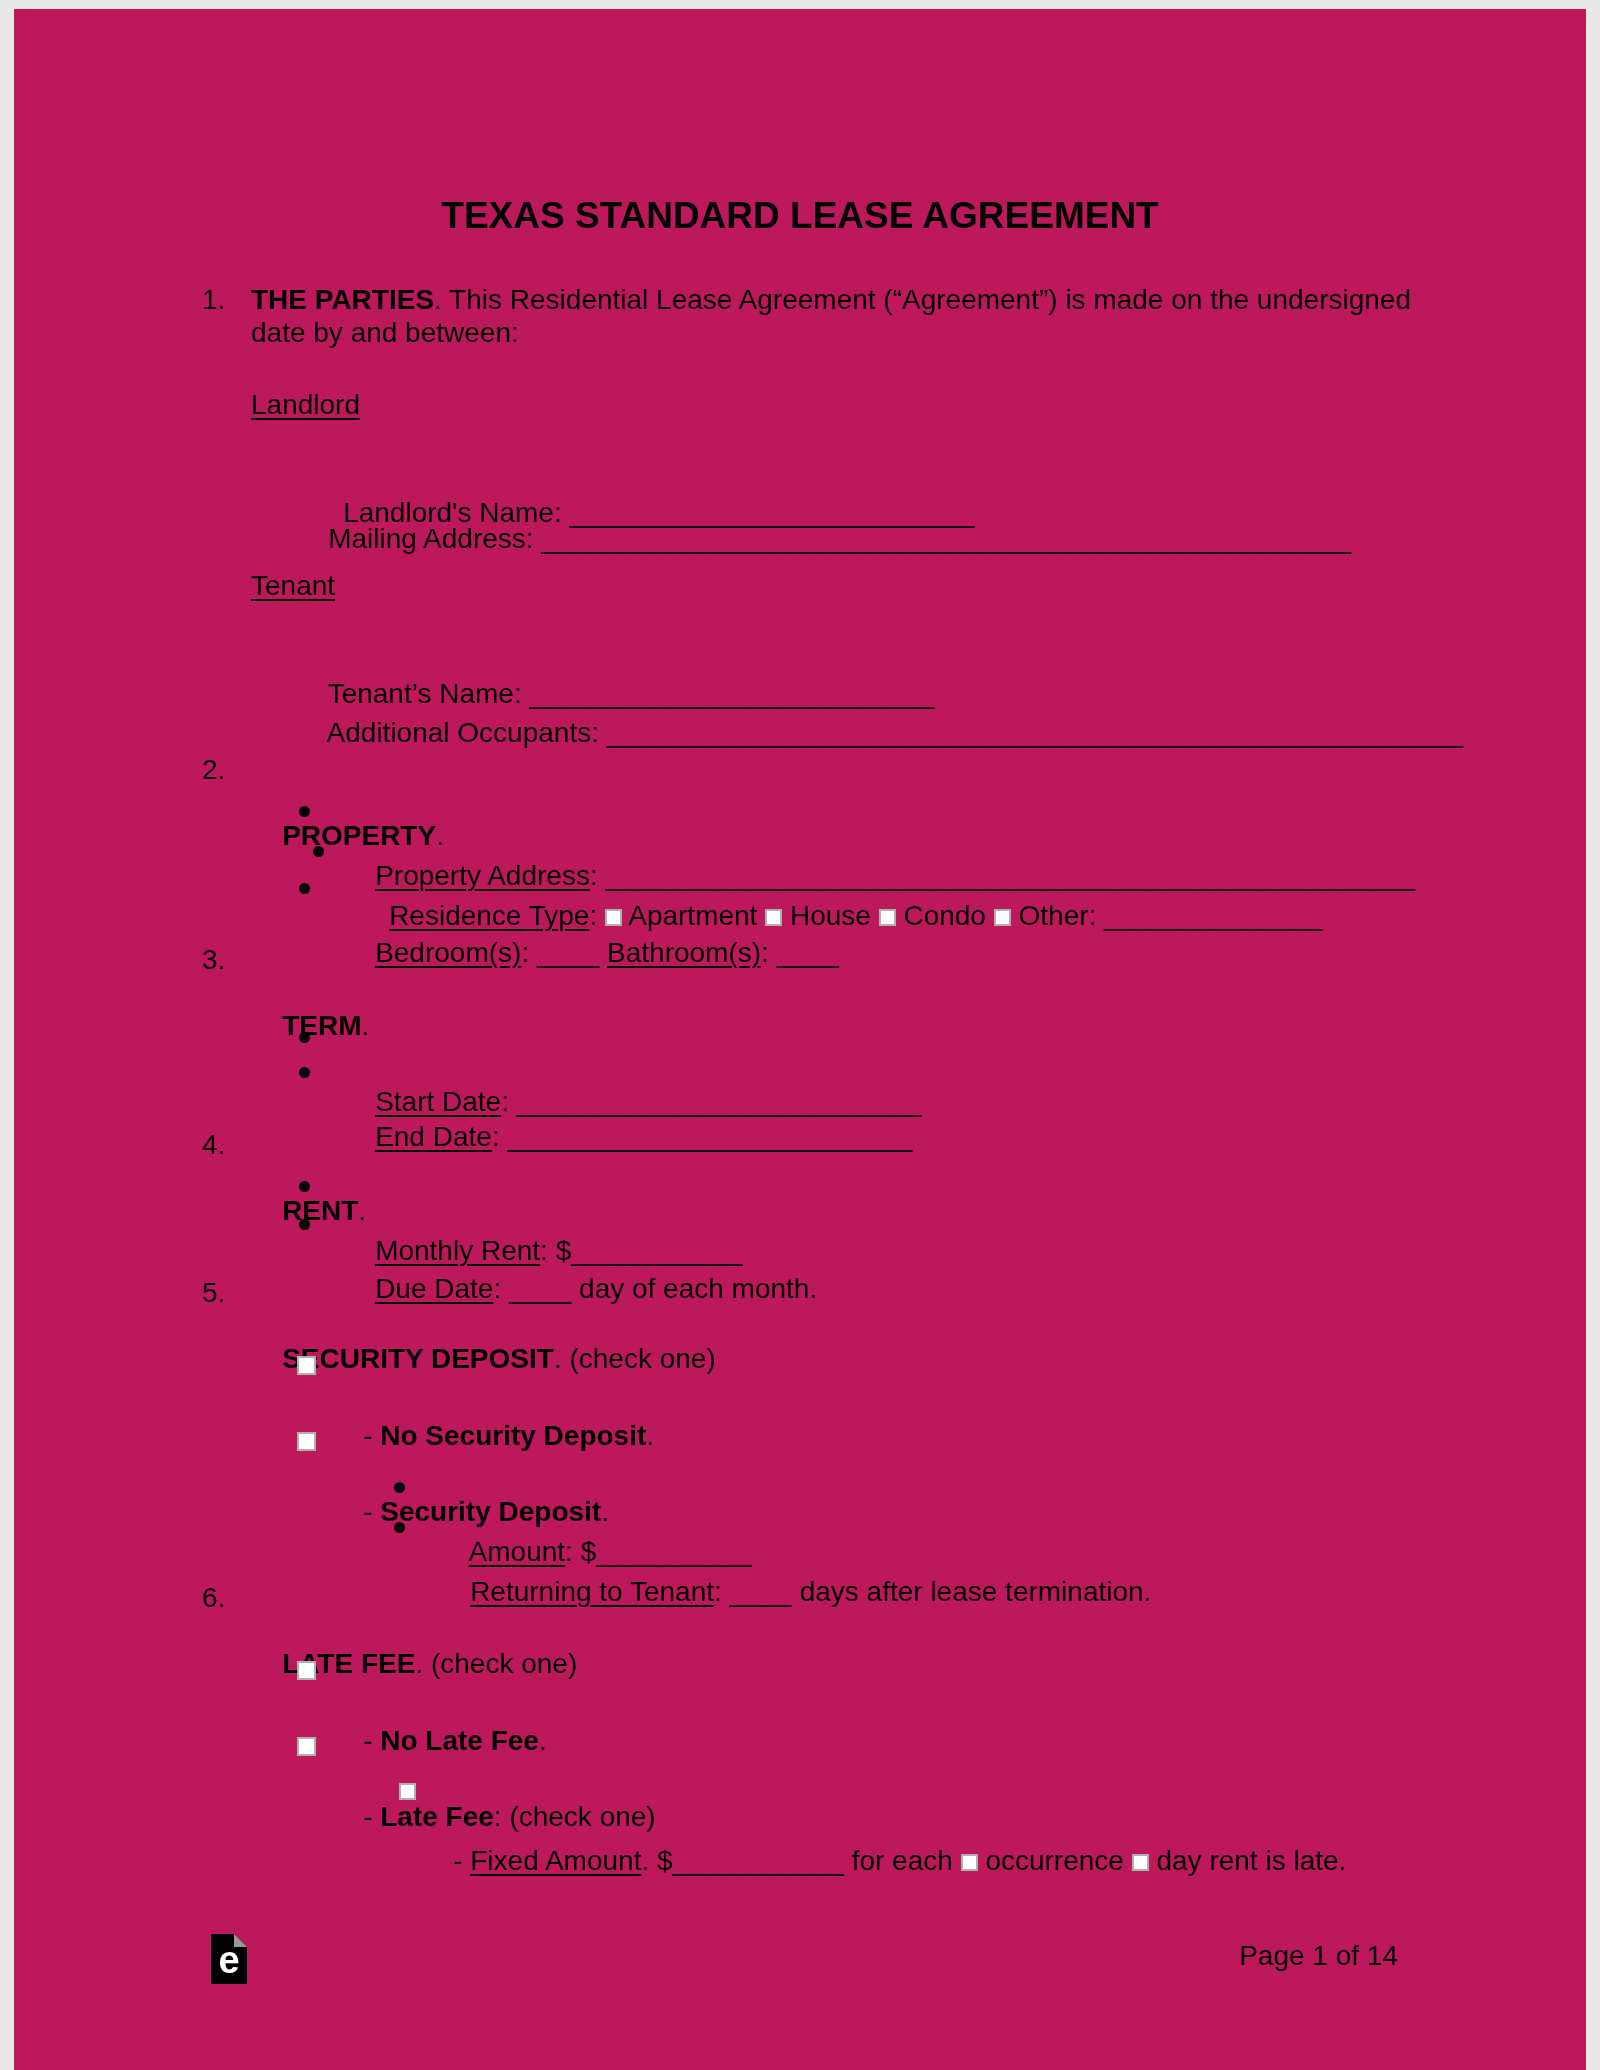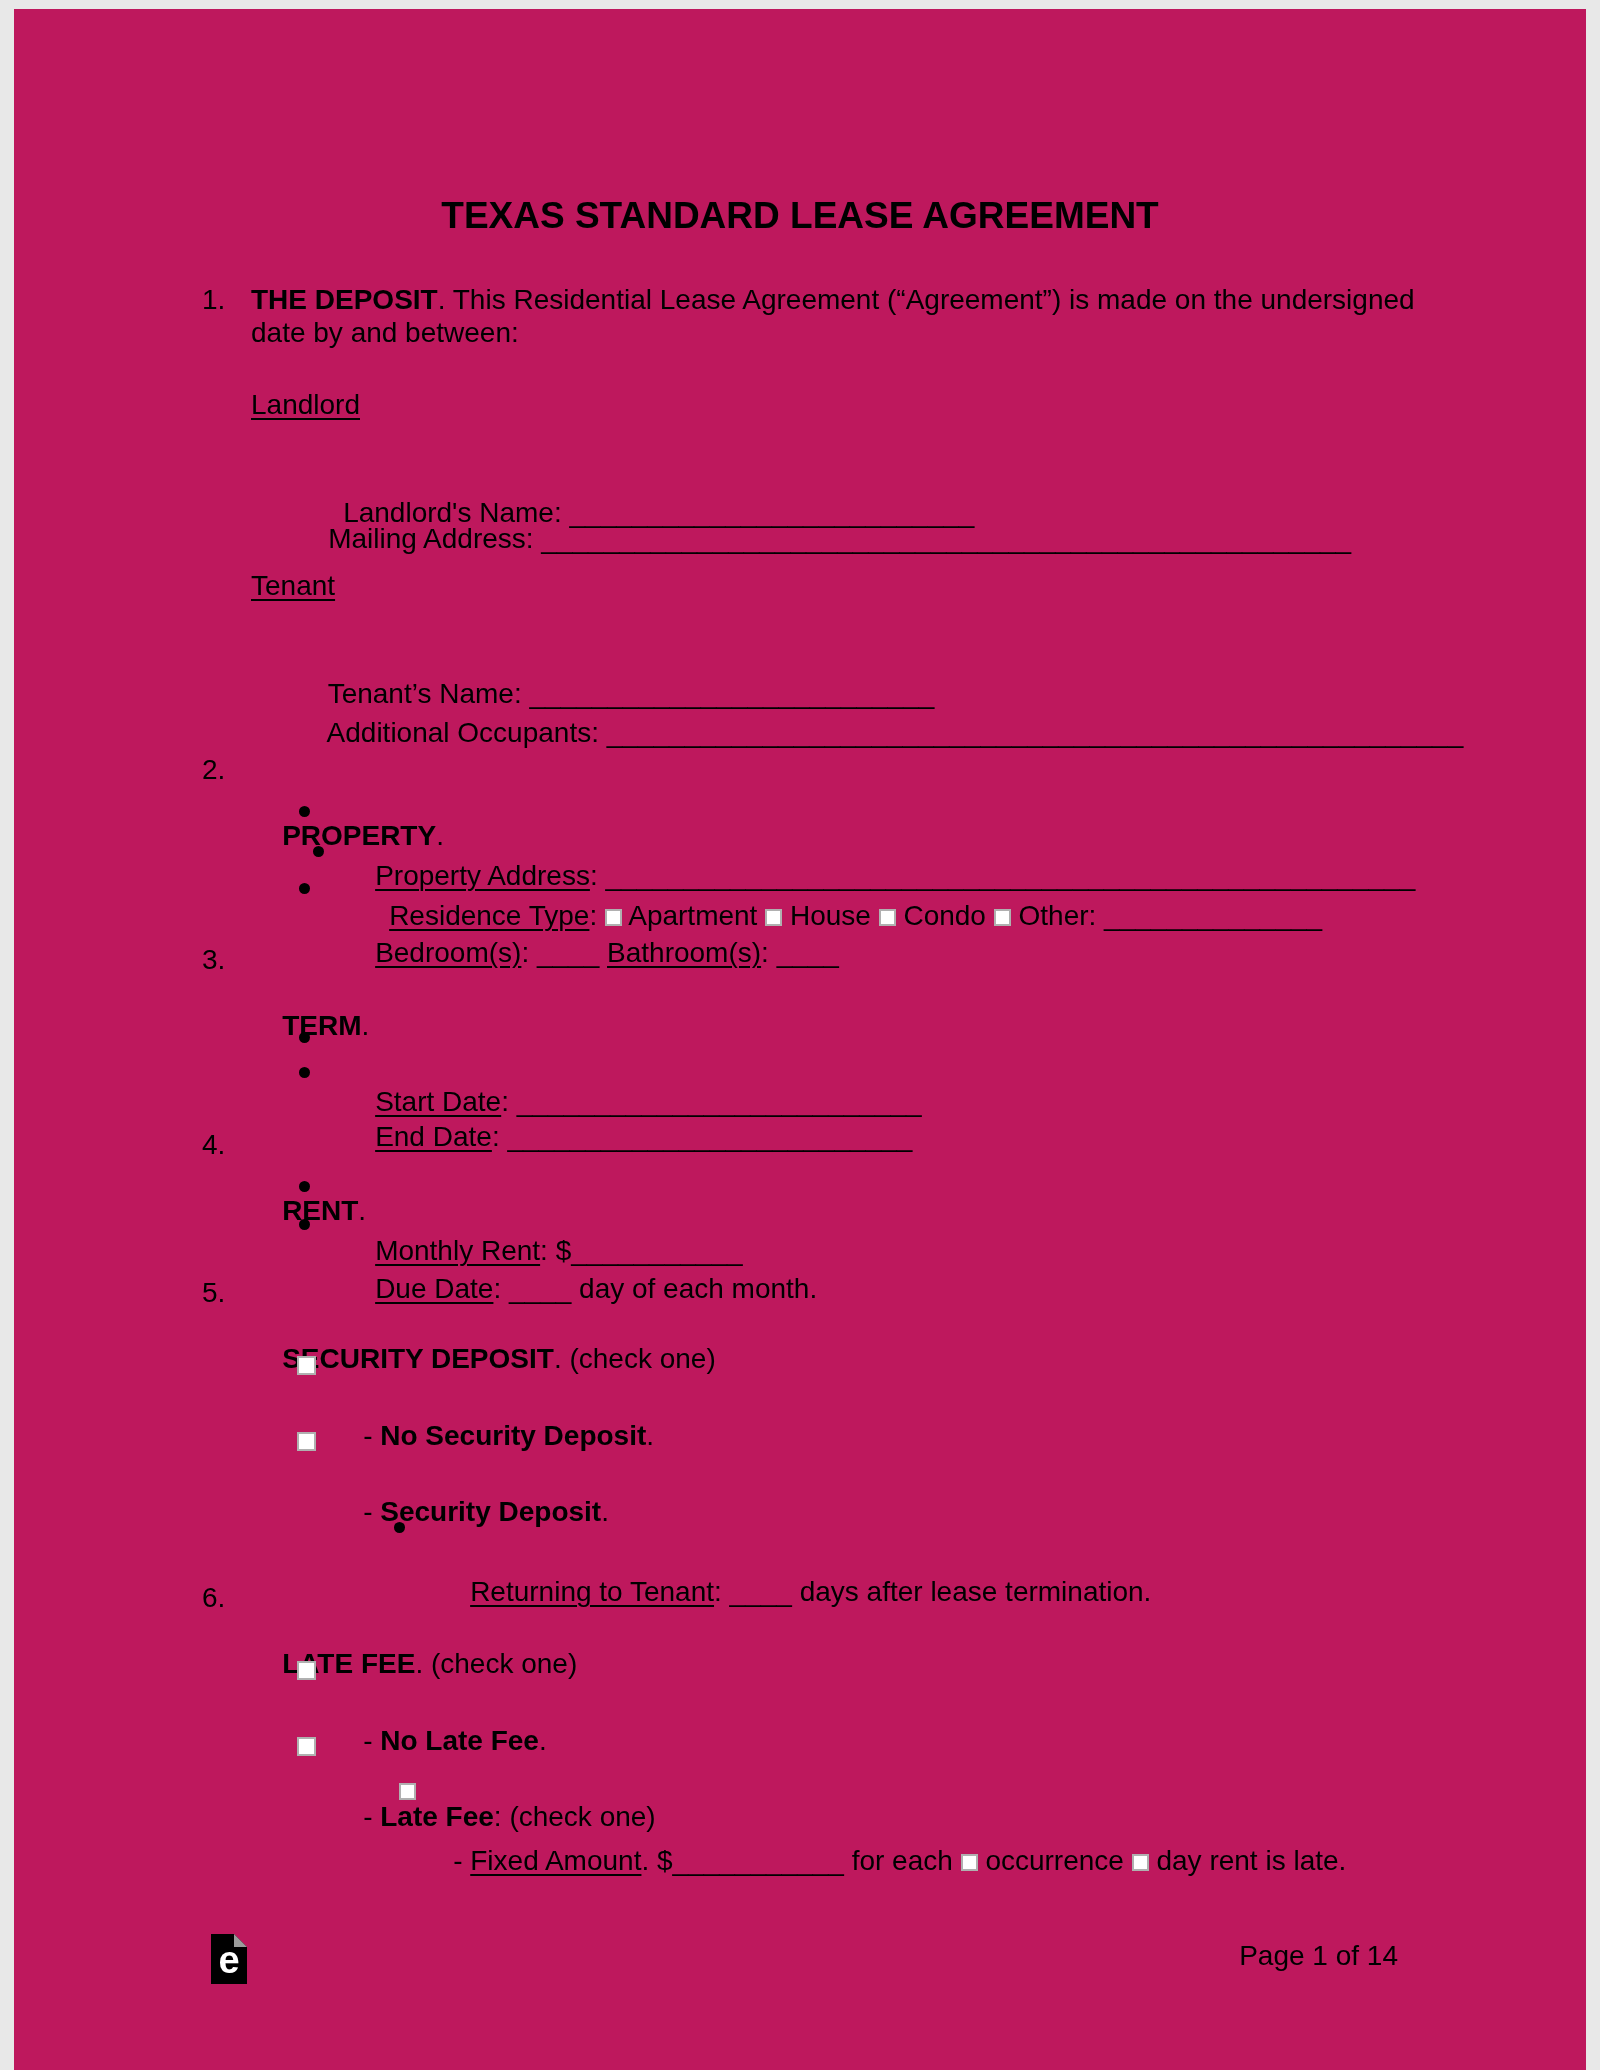--- a/index.html
+++ b/index.html
@@ -40,21 +40,21 @@
 </style>
 </head>
 <body>
 
 <div class="page">
 
   <div class="title">TEXAS STANDARD LEASE AGREEMENT</div>
 
   <div class="wrapblock" style="top:274px;left:237px;width:1180px;">
     <span class="num">1.</span>
-    <span class="b">THE DEPOSIT</span><span>. This Residential Lease Agreement (“Agreement”) is made on the undersigned date by and between:</span>
+    <span class="b">THE PARTIES</span><span>. This Residential Lease Agreement (“Agreement”) is made on the undersigned date by and between:</span>
   </div>
 
   <div class="line u" style="top:379px;left:237px;">Landlord</div>
 
   <div class="line" style="top:454px;left:298px;">
     <span>Landlord's Name:</span><span> </span><span>__________________________</span>
   </div>
   <div class="line" style="top:480px;left:283px;text-align:right;">
     <span>Mailing Address:</span><span> </span><span>____________________________________________________</span>
   </div>
@@ -124,20 +124,24 @@
   <div class="line" style="top:1344px;left:318px;">
     <span class="cb cb-abs"></span>
     <span>- </span><span class="b">No Security Deposit</span><span>.</span>
   </div>
 
   <div class="line" style="top:1420px;left:318px;">
     <span class="cb cb-abs"></span>
     <span>- </span><span class="b">Security Deposit</span><span>.</span>
   </div>
 
+  <div class="line" style="top:1460px;left:425px;">
+    <span class="dot"></span>
+    <span class="u">Amount</span><span>: $</span><span>__________</span>
+  </div>
   <div class="line" style="top:1500px;left:425px;">
     <span class="dot"></span>
     <span class="u">Returning to Tenant</span><span>: </span><span>____</span><span> days after lease termination.</span>
   </div>
 
   <div class="line" style="top:1572px;left:237px;">
     <span class="num">6.</span>
     <span class="b">LATE FEE</span><span>. (check one)</span>
   </div>
 

